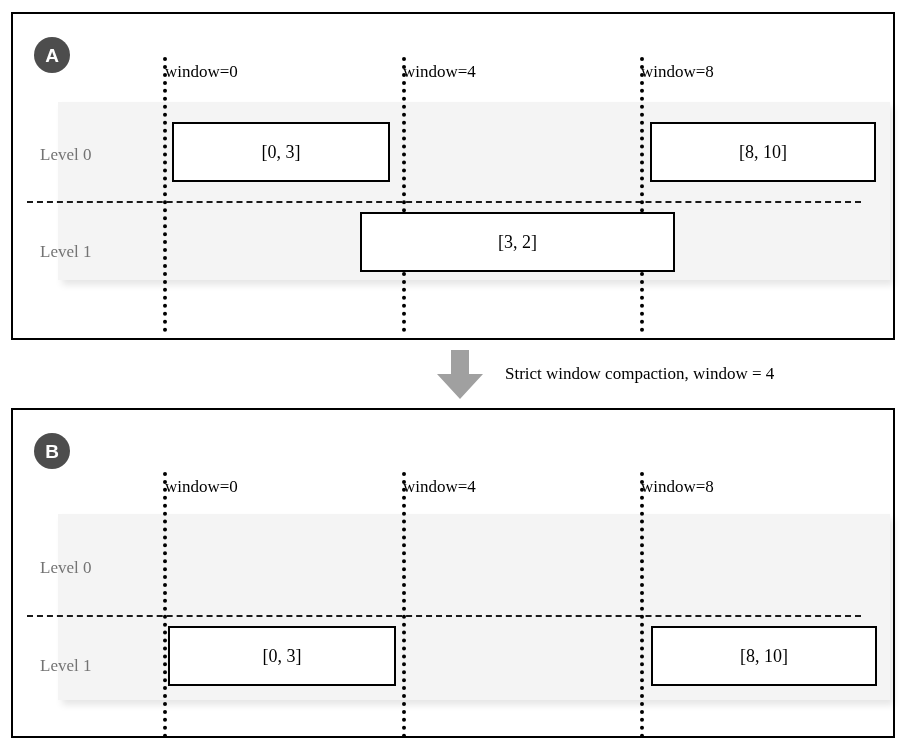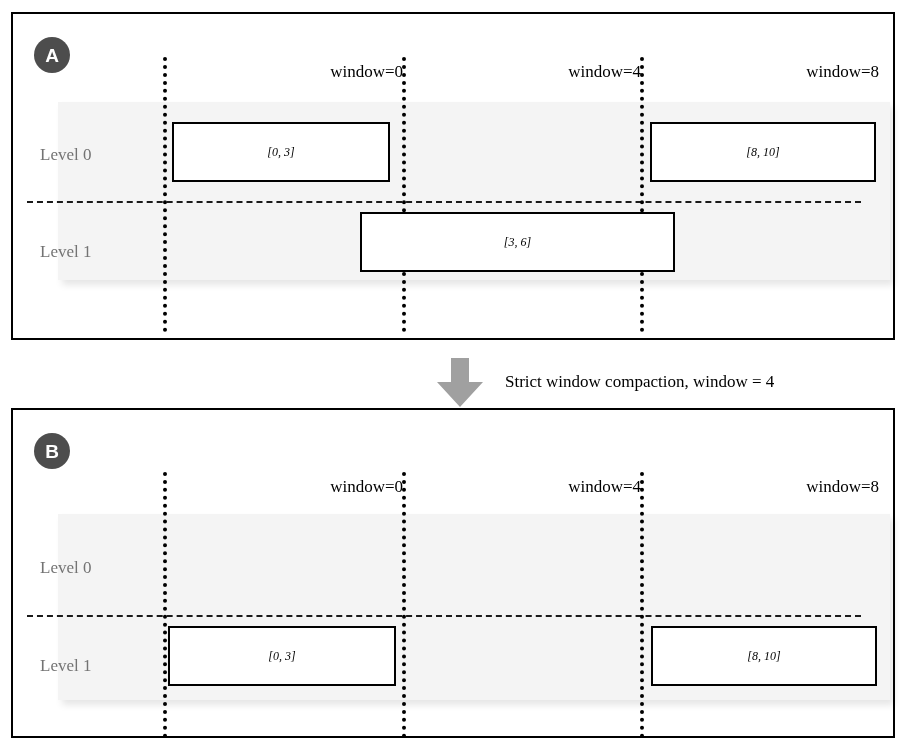--- a/index.html
+++ b/index.html
@@ -70,51 +70,50 @@
     position: absolute;
     width: 0;
     border-left: 4px dotted #000000;
   }
 
   
   .window-label {
     position: absolute;
     font-size: 17px;
     color: #000000;
-    text-align: right;
+    text-align: left;
     white-space: nowrap;
   }
 
   
   .level-label {
     position: absolute;
     font-size: 17px;
     color: #737373;
     white-space: nowrap;
   }
 
   
   .interval-box {
     position: absolute;
     box-sizing: border-box;
     border: 2px solid #000000;
     background: #ffffff;
     display: flex;
     align-items: center;
     justify-content: center;
-    font-size: 12px;
+    font-size: 18px;
     color: #000000;
-    font-style: italic;
   }
 
   
   #transition {
     position: absolute;
     left: 0;
-    top: 348px;
+    top: 340px;
     width: 906px;
     height: 84px;
   }
   #down-arrow {
     position: absolute;
     left: 434px;
     top: 8px;
     width: 52px;
     height: 52px;
   }
@@ -146,21 +145,21 @@
 
     <div class="window-label" style="left:152px; top:48px; width:238px;">window=0</div>
     <div class="window-label" style="left:390px; top:48px; width:238px;">window=4</div>
     <div class="window-label" style="left:628px; top:48px; width:238px;">window=8</div>
 
     <div class="level-label" style="left:27px; top:131px;">Level 0</div>
     <div class="level-label" style="left:27px; top:228px;">Level 1</div>
 
     <div class="interval-box" style="left:159px; top:108px; width:218px; height:60px;">[0, 3]</div>
     <div class="interval-box" style="left:637px; top:108px; width:226px; height:60px;">[8, 10]</div>
-    <div class="interval-box" style="left:347px; top:198px; width:315px; height:60px;">[3, 6]</div>
+    <div class="interval-box" style="left:347px; top:198px; width:315px; height:60px;">[3, 2]</div>
   </div>
 
   <div id="transition">
     <svg id="down-arrow" viewBox="0 0 52 52">
       <polygon points="17,2 35,2 35,26 49,26 26,51 3,26 17,26" fill="#a0a0a0"></polygon>
     </svg>
     <div id="transition-caption">Strict window compaction, window = 4</div>
   </div>
 
   <div class="panel" id="panel-b">

